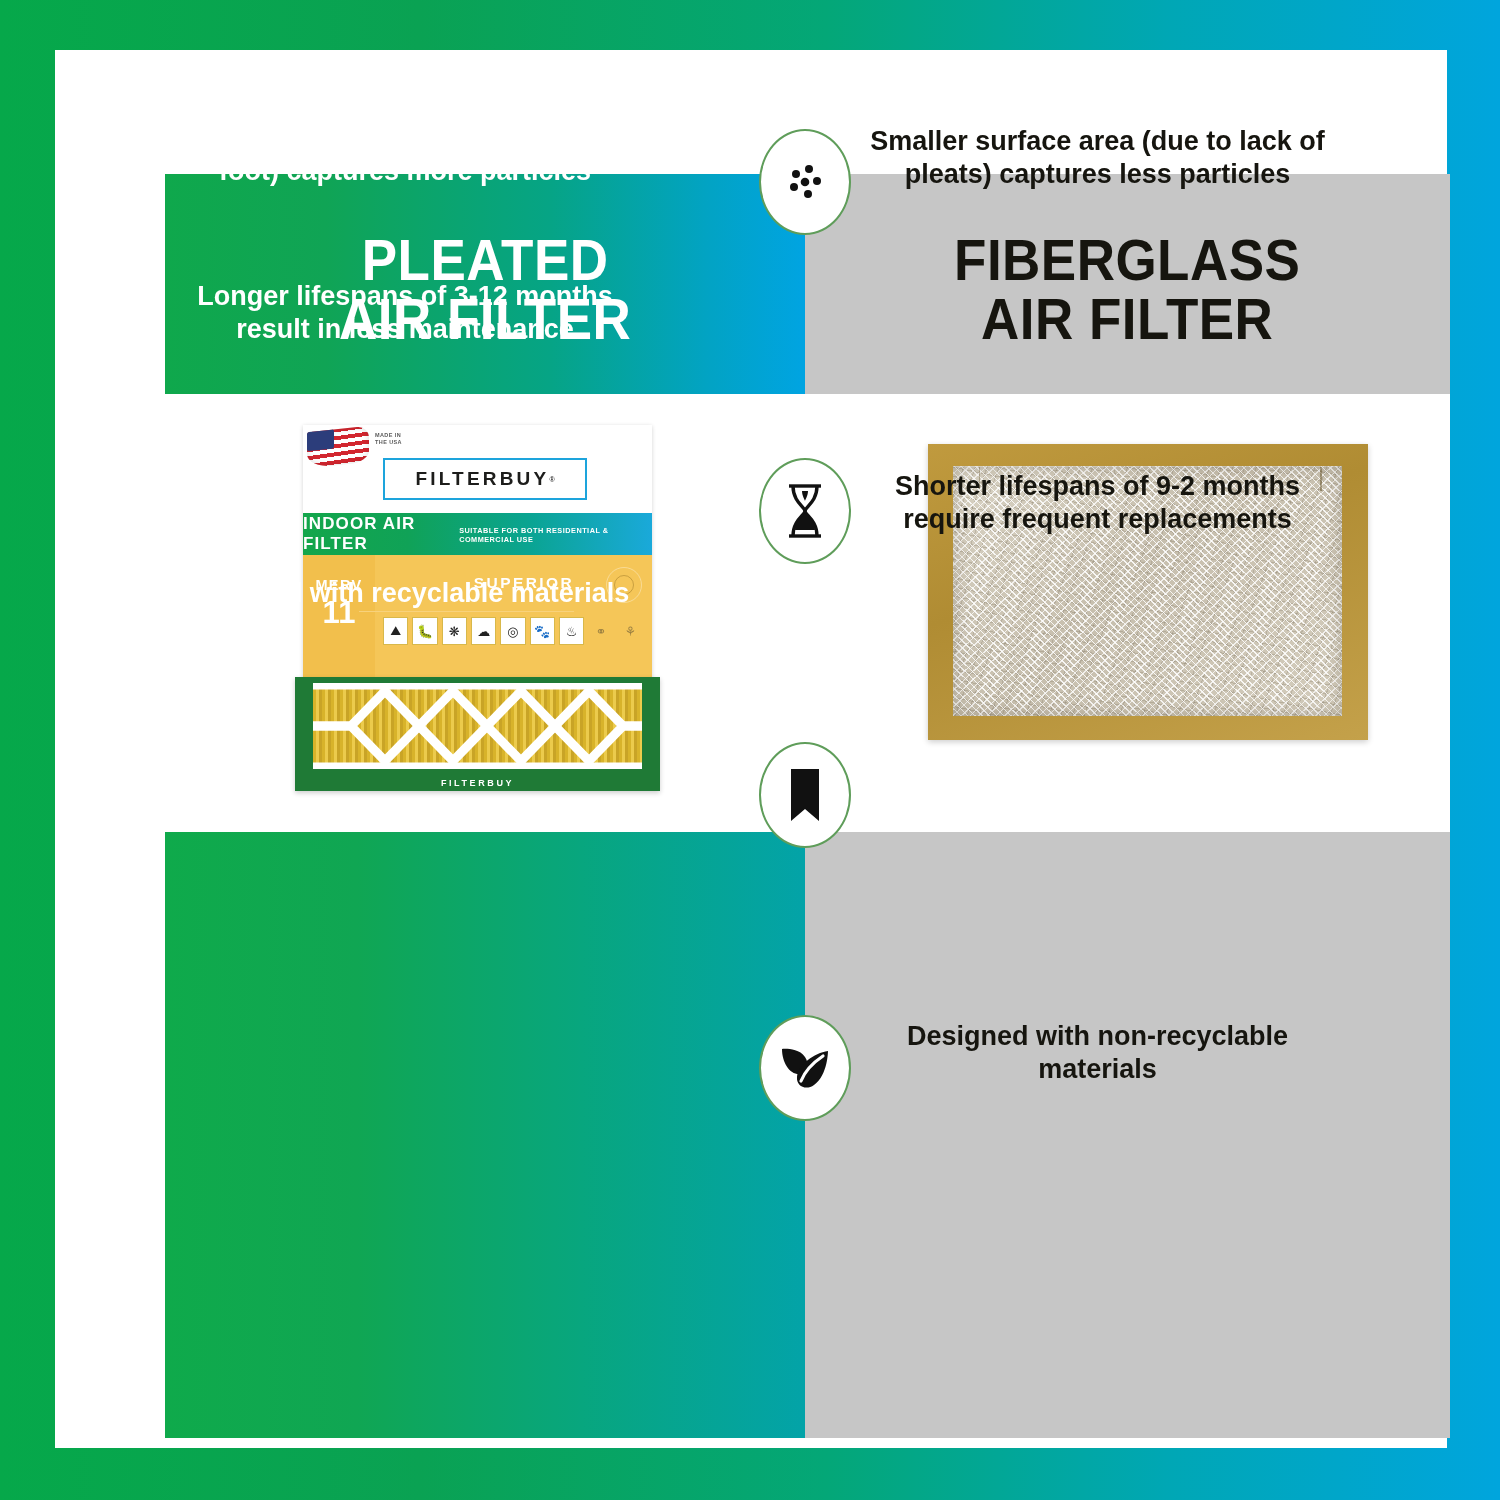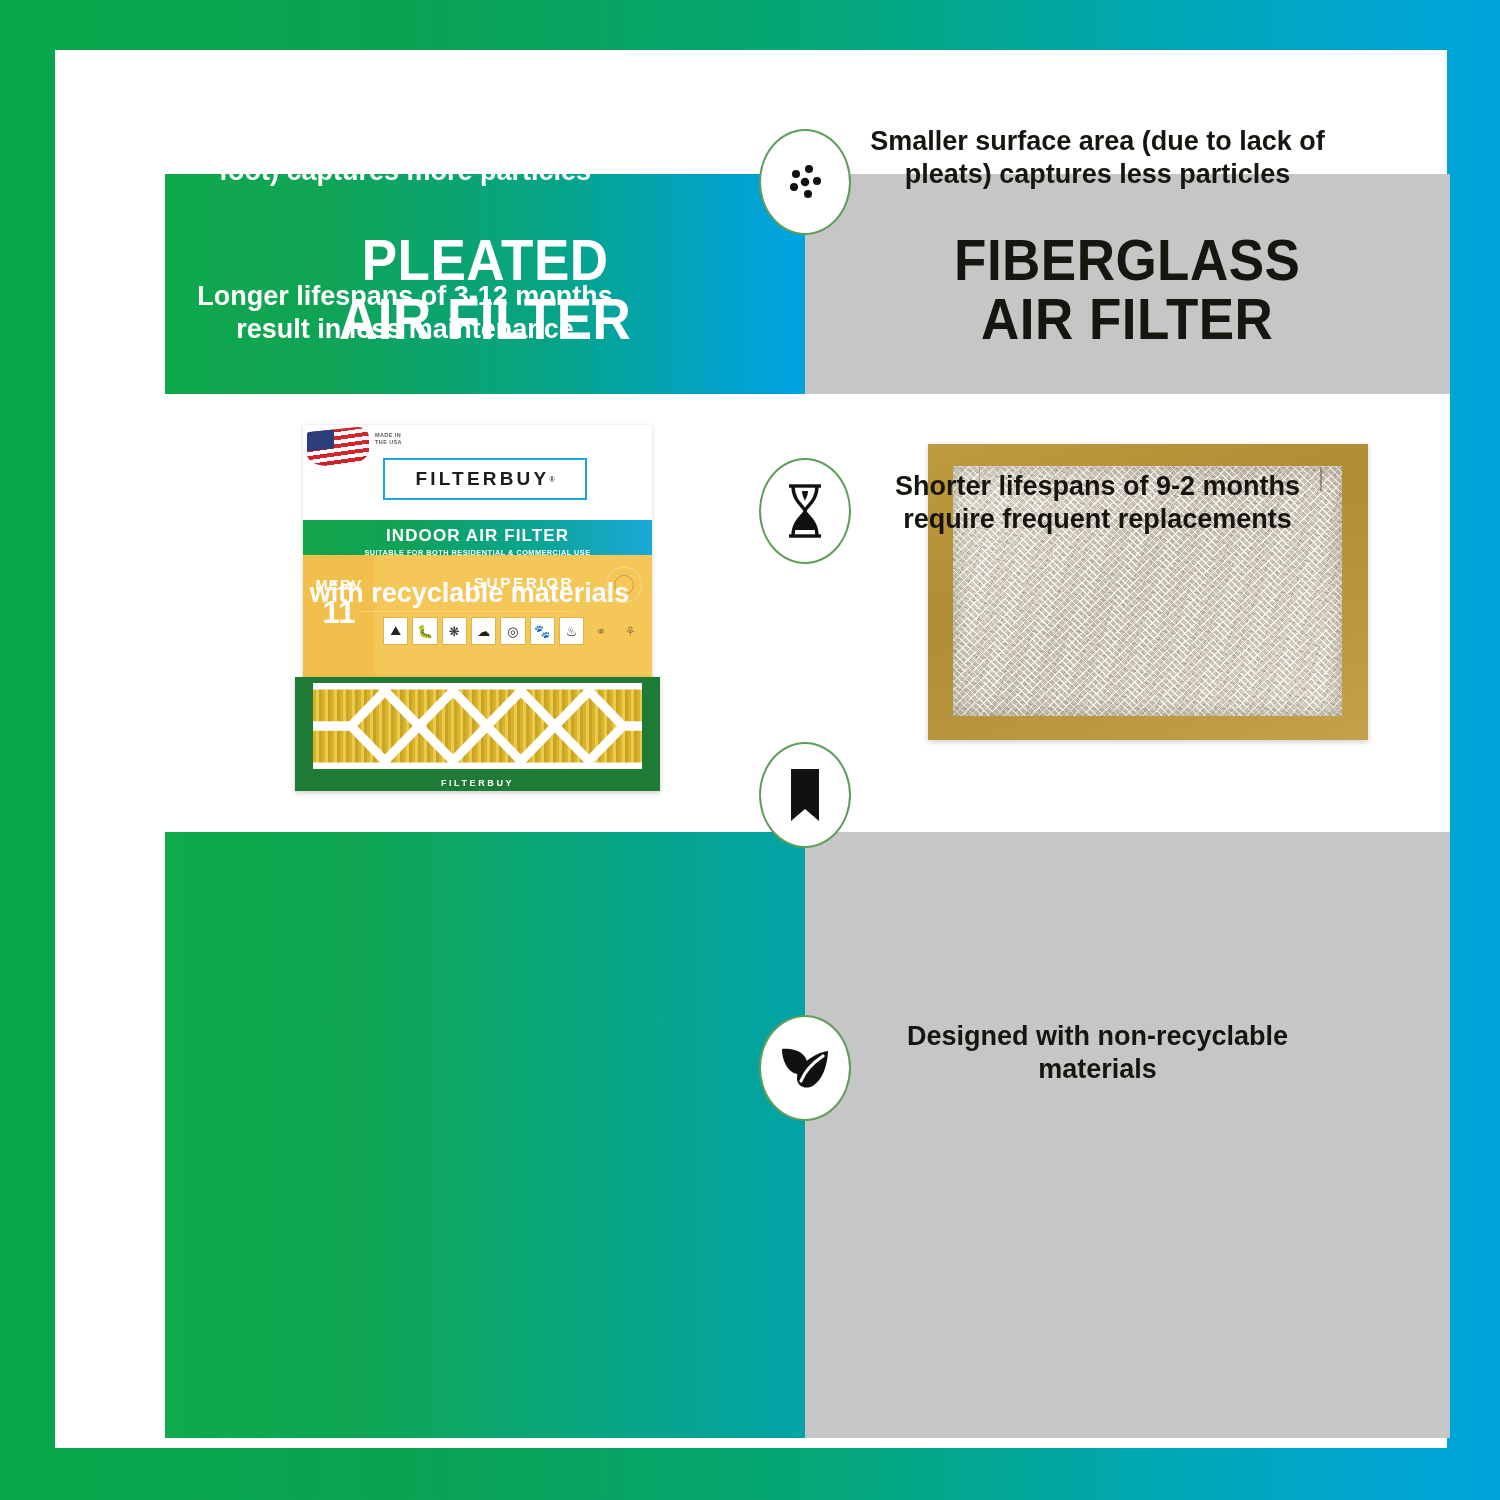--- a/index.html
+++ b/index.html
@@ -85,23 +85,23 @@
   .pl-logo{
     position:absolute;left:80px;top:33px;width:200px;height:38px;
     border:2.5px solid #1da4dc;background:#fff;
     display:flex;align-items:center;justify-content:center;
   }
   .pl-logo span{
     font-size:19px;font-weight:bold;letter-spacing:3.2px;color:#1d1d1b;
   }
   .pl-logo sup{font-size:7px;vertical-align:super;}
   .pl-band{
-    position:absolute;left:0;top:95px;width:100%;height:42px;
+    position:absolute;left:0;top:88px;width:100%;height:42px;
     background:linear-gradient(90deg,#13a64b 0%,#10a257 30%,#0aa492 65%,#1aa9da 100%);
-    display:flex;flex-direction:column;align-items:center;justify-content:center;
+    display:flex;flex-direction:row;align-items:center;justify-content:center;
   }
   .pl-band-t1{font-size:17px;font-weight:bold;color:#fff;letter-spacing:1.1px;}
   .pl-band-t2{font-size:7.3px;font-weight:bold;color:#fff;letter-spacing:.5px;margin-top:2px;}
   .pl-yellow{
     position:absolute;left:0;top:130px;width:100%;height:132px;
     background:#f5c658;
   }
   .pl-merv{
     position:absolute;left:0;top:0;width:72px;height:100%;
     background:#f2bf4c;

